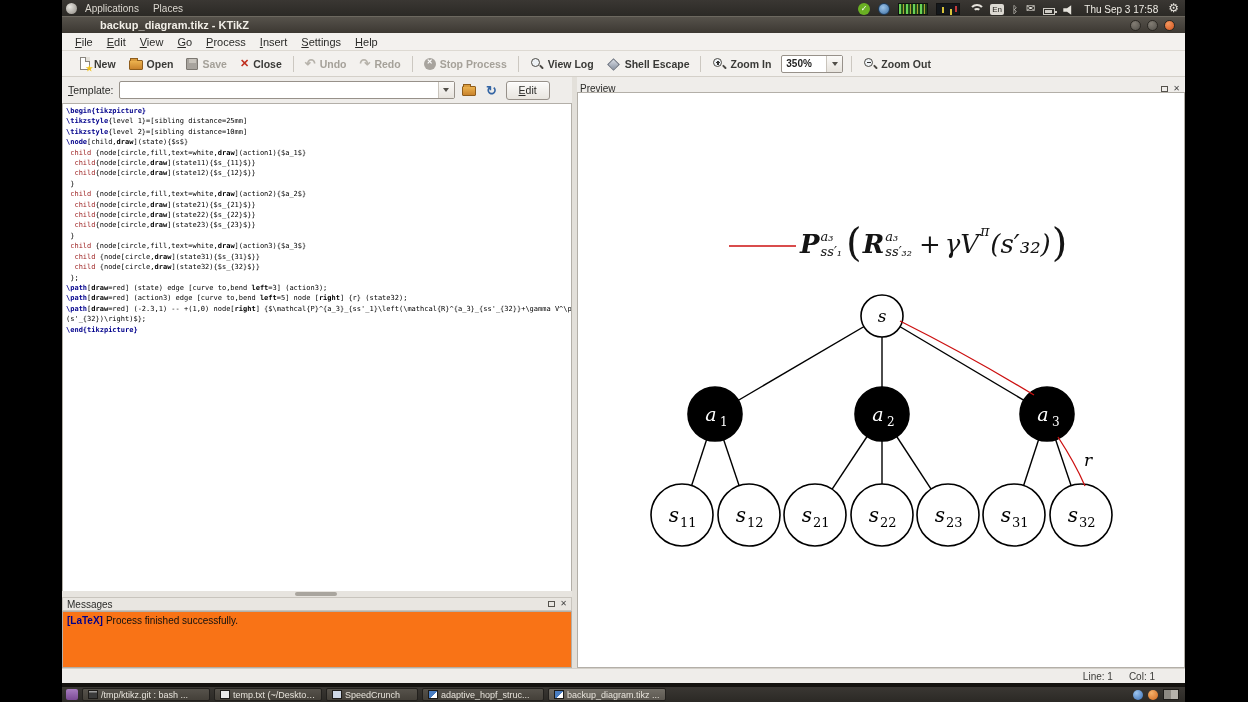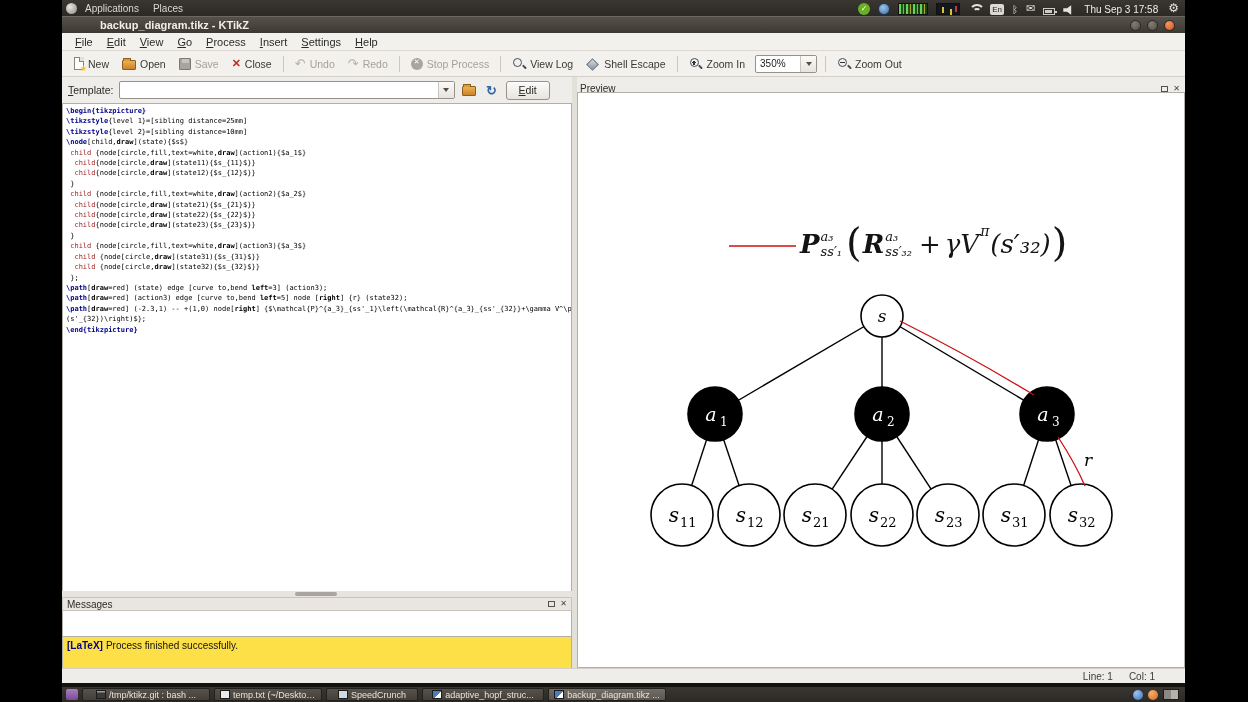--- a/index.html
+++ b/index.html
@@ -54,22 +54,22 @@
 
   
   .menubar { position:absolute; left:0; top:33px; right:0; height:18px; background:#f3f1ee;
     border-bottom:1px solid #ddd9d2; display:flex; align-items:center; padding-left:6px;
     font-size:11px; color:#2b2b29; }
   .menu-item { display:inline-block; padding:2px 7px; }
   .menu-item::first-letter { text-decoration:underline; }
 
   
   .toolbar { position:absolute; left:0; top:51px; right:0; height:26px; background:#f3f1ee;
-    border-bottom:1px solid #d4d0c9; display:flex; align-items:center; padding-left:6px;
-    font-size:10.5px; color:#39393६; color:#393936; gap:1px; }
+    border-bottom:1px solid #d4d0c9; display:flex; align-items:center; padding-left:12px;
+    font-size:10.5px; color:#39393६; color:#393936; gap:1px;font-weight:bold; }
   .tb-btn { display:flex; align-items:center; gap:4px; padding:3px 6px; border-radius:3px; white-space:nowrap; }
   .tb-btn.disabled { color:#a5a199; }
   .tb-sep { width:1px; height:16px; background:#ccc8c1; margin:0 4px; }
 
   .i-page { width:10px; height:13px; background:#fff; border:1px solid #8a867e; position:relative; }
   .i-page::before { content:""; position:absolute; right:-1px; top:-1px; width:4px; height:4px;
     background:#e4e1da; border-left:1px solid #8a867e; border-bottom:1px solid #8a867e; }
   .i-page.star::after { content:"★"; position:absolute; right:-4px; bottom:-4px; color:#f2c21d; font-size:8px; }
   .i-folder { width:14px; height:10px; background:linear-gradient(#ecb24f,#c9832c);
     border:1px solid #8f5d1c; border-radius:1px; position:relative; margin-top:2px; }
@@ -126,22 +126,22 @@
   .tok-p { color:#000; }
 
   .hsplit { position:absolute; left:0; top:514px; width:510px; height:6px; background:#e7e4df; }
   .hsplit-thumb { position:absolute; left:233px; top:1px; width:42px; height:4px; background:#a9a59e; border-radius:2px; }
 
   .msg-header { position:absolute; left:0; top:520px; width:510px; height:14px; background:#e9e6e1;
     border:1px solid #c8c4bd; display:flex; align-items:center; font-size:10px; color:#2b2b29; padding:0 4px; }
   .dock-btns { margin-left:auto; display:flex; gap:5px; align-items:center; }
   .dock-float { width:7px; height:6px; border:1px solid #55524c; }
   .dock-close { font-size:8px; color:#444; line-height:1; }
-  .msg-body { position:absolute; left:0; top:534px; width:510px; height:57px; background:#fde047;
-    border:1px solid #b3afa8; font-size:10px; padding:3px 4px; color:#111;margin-top:25px; }
+  .msg-body { position:absolute; left:0; top:534px; width:510px; height:57px; background:#f97316;
+    border:1px solid #b3afa8; font-size:10px; padding:3px 4px; color:#111; }
   .msg-tag { color:#00008b; font-weight:bold; margin-right:3px; }
 
   .vsplitter { position:absolute; left:510px; top:0; width:5px; height:591px; background:#e3e0da; }
 
   .preview-header { position:absolute; left:515px; top:4px; right:0; height:15px;
     display:flex; align-items:center; font-size:10px; color:#2b2b29; padding:0 5px 0 3px; }
   .preview-body { position:absolute; left:515px; top:15px; right:0; bottom:0; background:#fff;
     border:1px solid #b3afa8; overflow:hidden; }
 
   .preview-body svg { position:absolute; left:0; top:0; }
@@ -169,21 +169,21 @@
     gap:16px; padding-right:30px; font-size:10px; color:#3b3b38; }
 
   .desktop-gap { position:absolute; left:0; top:683px; right:0; height:4px; background:#14120f; }
 
   
   .taskbar { position:absolute; left:0; top:687px; right:0; height:15px;
     background:linear-gradient(#3a3733,#2b2925); display:flex; align-items:center; gap:4px; padding:0 4px; }
   .tb-files { width:12px; height:11px; background:linear-gradient(#a87cc0,#7b4b94); border-radius:2px; }
   .task-btn { display:flex; align-items:center; gap:3px; height:13px; padding:0 5px;
     background:linear-gradient(#56524b,#444039); border:1px solid #22201d; border-radius:2px;
-    color:#e7e3db; font-size:9px; overflow:hidden;justify-content:center; }
+    color:#e7e3db; font-size:9px; overflow:hidden; }
   .task-btn span { white-space:nowrap; overflow:hidden; text-overflow:ellipsis; }
   .task-btn.active { background:linear-gradient(#726e66,#5b5750); }
   .wb { flex:none; width:10px; height:9px; border:1px solid #1d1b18; }
   .wb-term { background:#3a3a3a; box-shadow:0 1.5px 0 #9a9a9a inset; }
   .wb-edit { background:#e9e9e9; }
   .wb-calc { background:#cfd8e6; }
   .wb-ktikz { background:linear-gradient(135deg,#4a7ec2 55%, #ffffff 55%); }
   .task-right { margin-left:auto; display:flex; align-items:center; gap:5px; padding-right:2px; }
   .tr-blue { width:10px; height:10px; border-radius:50%; background:radial-gradient(circle at 35% 30%, #9cc4ee, #3a6fb5); }
   .tr-orange { width:10px; height:10px; border-radius:50%; background:radial-gradient(circle at 35% 30%, #f4b06a, #d2691e); }

